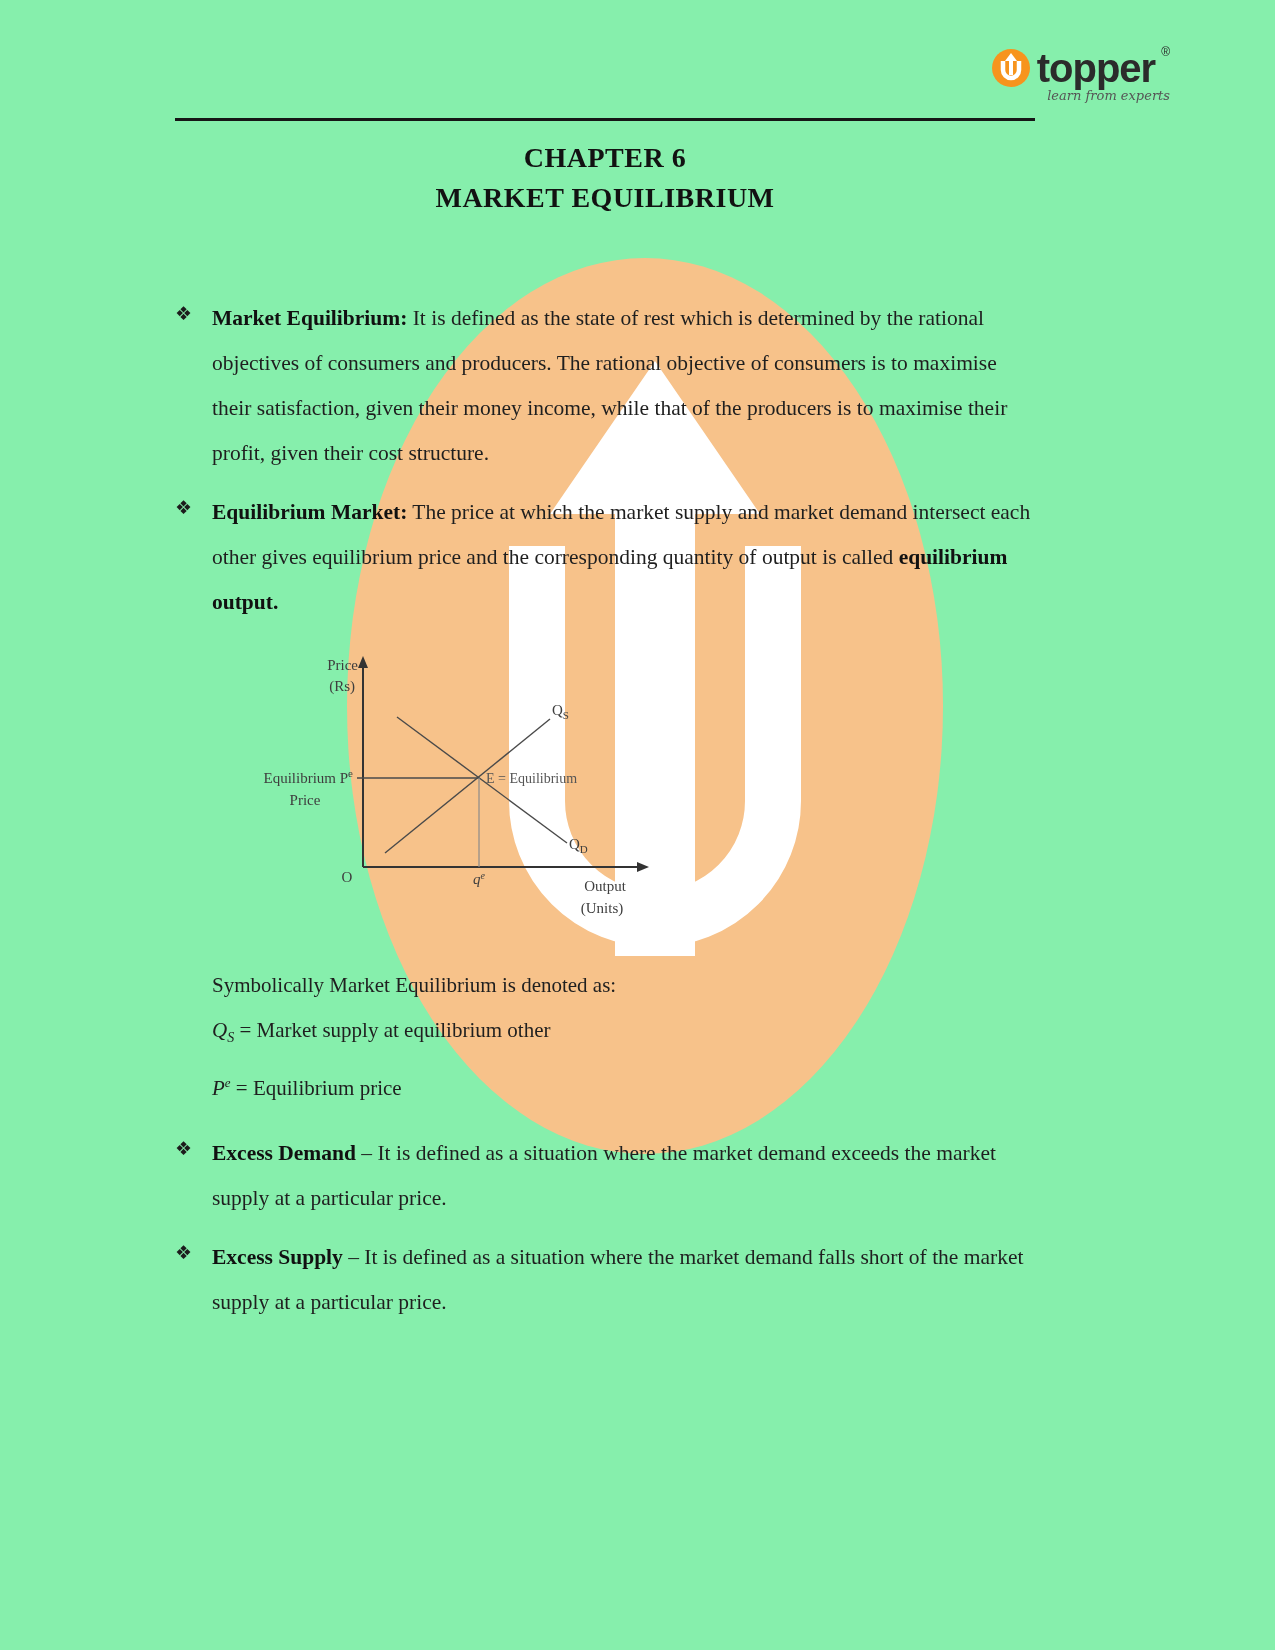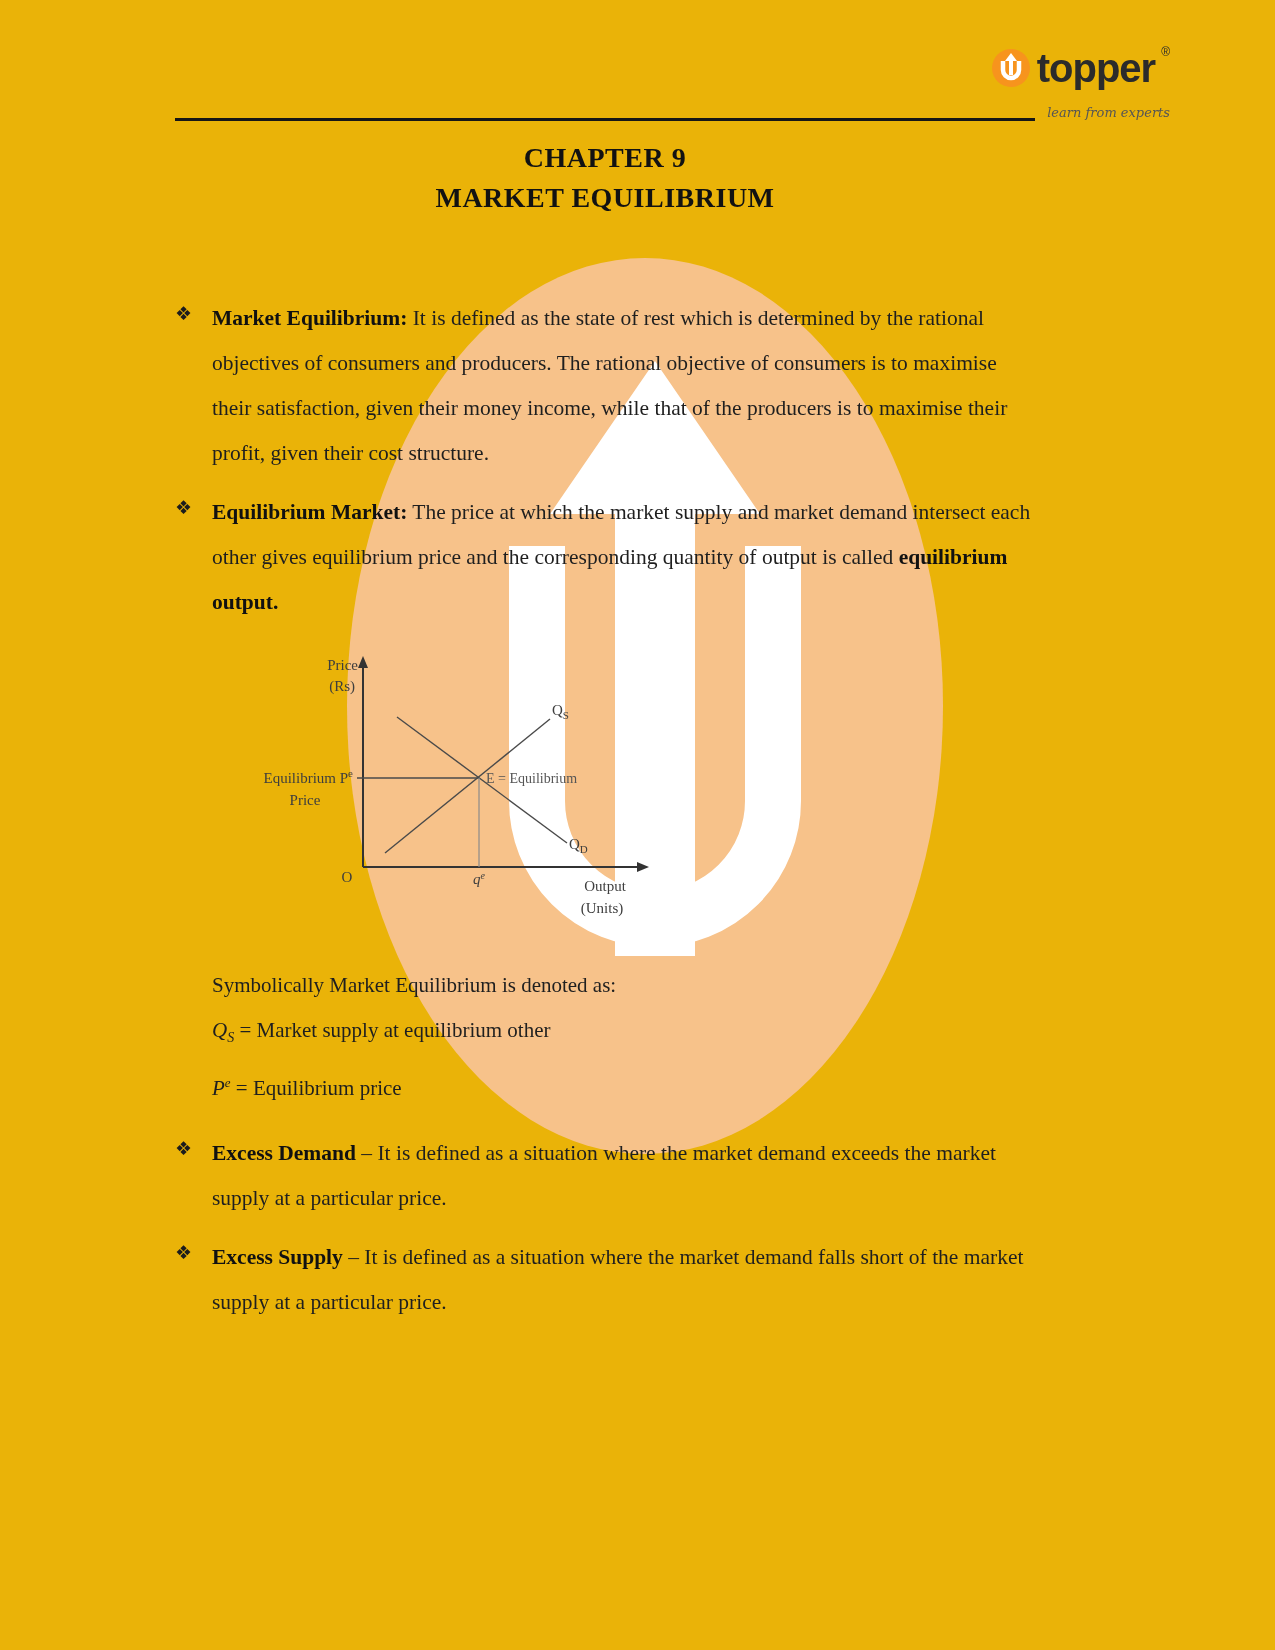--- a/index.html
+++ b/index.html
@@ -1,39 +1,39 @@
 <!DOCTYPE html>
 <html><head>
 <meta charset="utf-8">
 <style>
   html,body { margin:0; padding:0; background:#e8e8e8; }
   .page {
     position:relative;
     width:1275px; height:1650px;
     margin:0 auto;
-    background:#eab308;
+    background:#86efac;
     overflow:hidden;
     font-family:"Liberation Serif", serif;
     color:#1f1f1f;
   }
 
   
   .logo-wrap {
     position:absolute; top:48px; right:105px;
     text-align:right; z-index:3;
   }
   .logo-row { display:flex; align-items:center; justify-content:flex-end; gap:6px; }
   .logo-brand {
     font-family:"Liberation Sans", sans-serif;
     font-weight:bold; font-size:40px; letter-spacing:-1px; color:#2b2b2b;
     line-height:1;
   }
   .logo-reg { font-family:"Liberation Sans", sans-serif; font-size:12px; color:#2b2b2b; vertical-align:top; position:relative; top:-16px; }
   .logo-tagline {
-    font-style:italic; font-size:13px; color:#555; margin-top:17px;
+    font-style:italic; font-size:13px; color:#555; margin-top:0;
     font-family:"DejaVu Serif", serif;
   }
   .rule {
     position:absolute; left:175px; top:118px; width:860px; height:0;
     border:none; border-top:3px solid #161616; margin:0; z-index:3;
   }
 
   
   .headings { position:absolute; left:175px; top:142px; width:860px; text-align:center; z-index:2; }
   .h-chapter, .h-title {
@@ -85,21 +85,21 @@
       </svg>
       <span class="logo-brand">topper</span>
       <span class="logo-reg">®</span>
     </div>
     <div class="logo-tagline">learn from experts</div>
   </div>
 
   <hr class="rule">
 
   <div class="headings">
-    <h1 class="h-chapter">CHAPTER 9</h1>
+    <h1 class="h-chapter">CHAPTER 6</h1>
     <h1 class="h-title">MARKET EQUILIBRIUM</h1>
   </div>
 
   <div class="content">
 
     <div class="bullet">
       <span class="marker">❖</span>
       <p class="btext"><b>Market Equilibrium:</b><span> It is defined as the state of rest which is determined by the rational objectives of consumers and producers. The rational objective of consumers is to maximise their satisfaction, given their money income, while that of the producers is to maximise their profit, given their cost structure.</span></p>
     </div>
 

